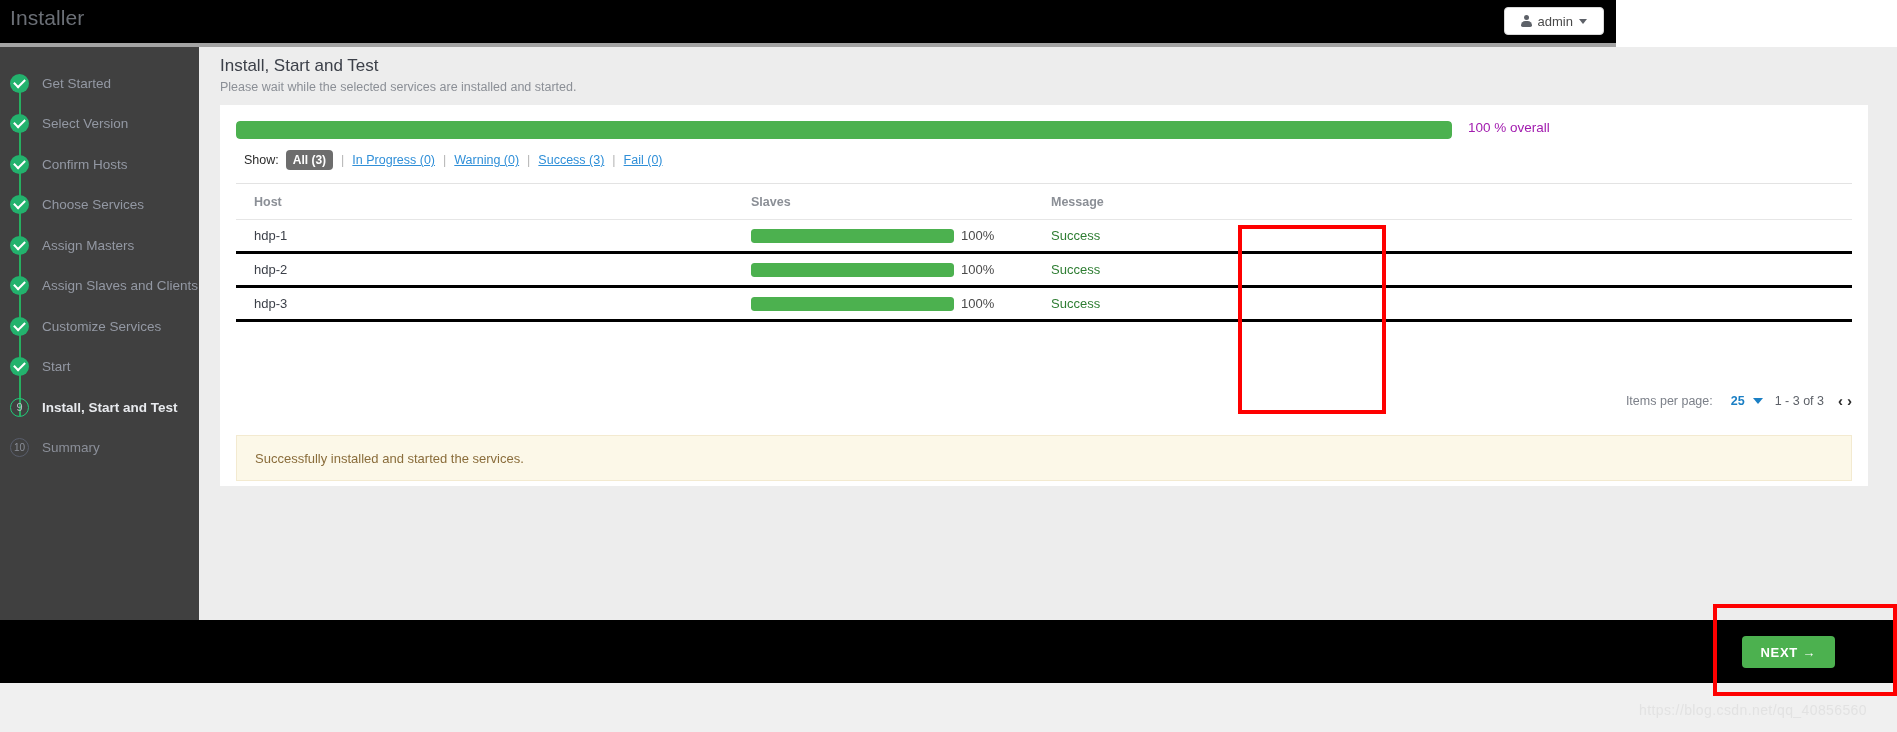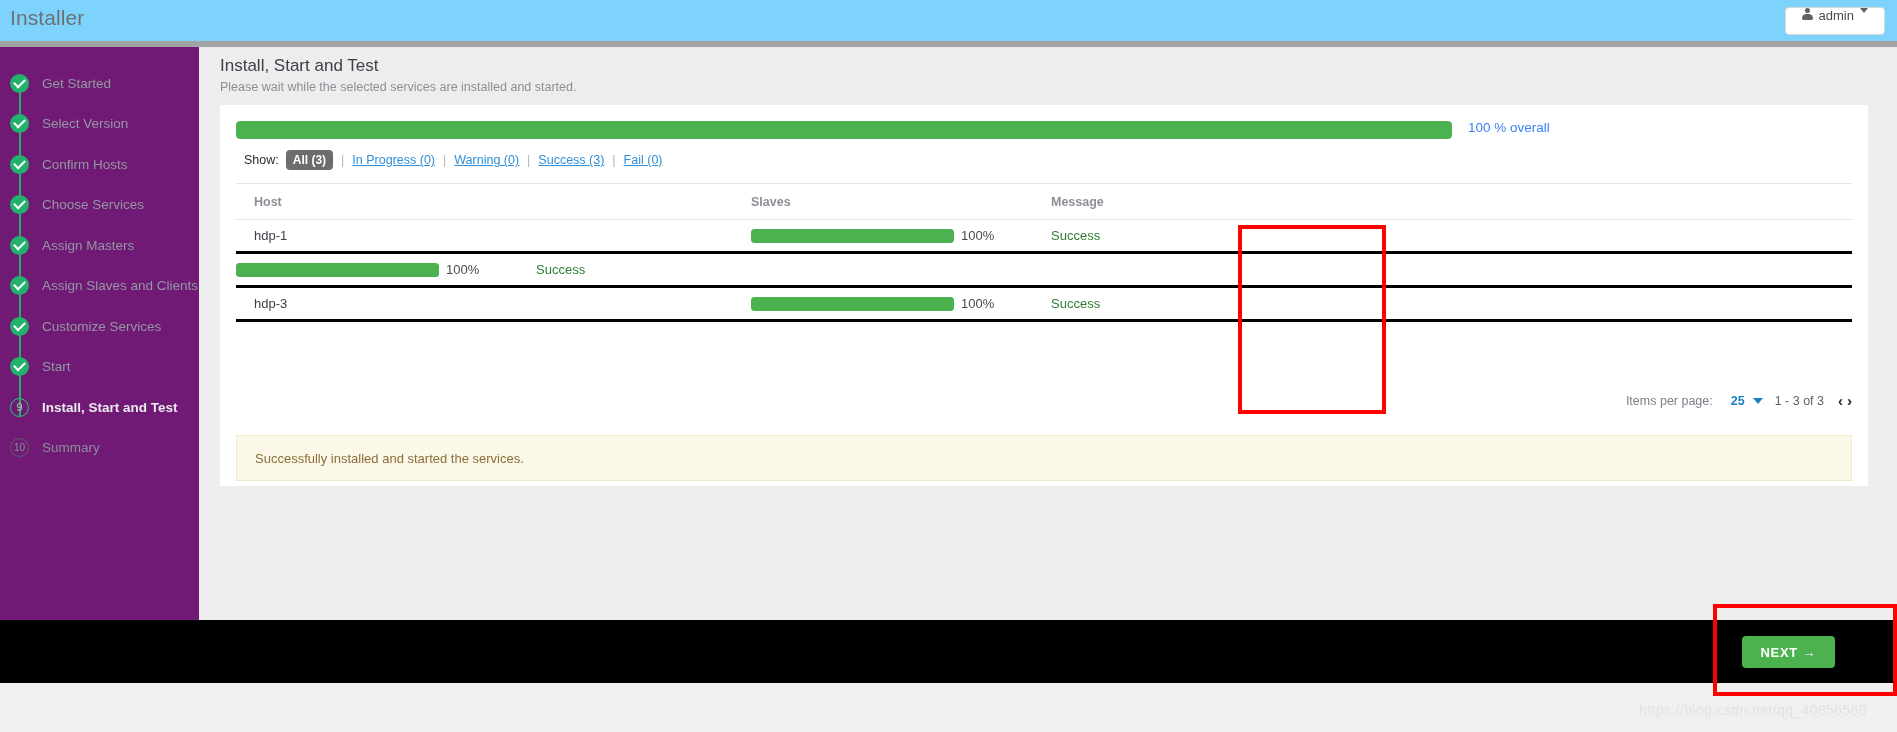--- a/index.html
+++ b/index.html
@@ -12,43 +12,43 @@
     height: 732px;
     font-family: "Liberation Sans", sans-serif;
     overflow: hidden;
     position: relative;
   }
 
   
   .topbar {
     position: absolute;
     left: 0; top: 0;
-    width: 1897px;
+    width: 1616px;
     height: 47px;
-    background: #7dd3fc;
-    border-bottom: 6px solid #a3a3a3;
+    background: #000000;
+    border-bottom: 4px solid #a3a3a3;
     box-sizing: border-box;
   }
   .app-title {
     position: absolute;
     left: 10px; top: 6px;
     font-size: 21px;
     color: #6b6f76;
     letter-spacing: 0.1px;
   }
   .user-menu {
     position: absolute;
     right: 12px; top: 7px;
     height: 28px;
     min-width: 100px;
     border: 1px solid #d8d8d8;
     border-radius: 4px;
     background: #fff;
     display: flex;
-    align-items: flex-start;
+    align-items: center;
     justify-content: center;
     gap: 6px;
     padding: 0 16px;
     box-sizing: border-box;
     cursor: pointer;
   }
   .user-menu .uname {
     font-size: 13px;
     color: #4a4a4a;
   }
@@ -79,21 +79,21 @@
     border-right: 4px solid transparent;
     border-top: 5px solid #5d6168;
   }
 
   
   .sidebar {
     position: absolute;
     left: 0; top: 47px;
     width: 199px;
     height: 573px;
-    background: #701a75;
+    background: #404040;
   }
   .steps {
     position: relative;
     padding-top: 16px;
   }
   .step {
     position: relative;
     height: 40.5px;
     display: flex;
     align-items: center;
@@ -203,21 +203,21 @@
   }
   .overall-bar-fill {
     height: 100%;
     background: #4cb14f;
     border-radius: 4px;
   }
   .overall-text {
     position: absolute;
     left: 1232px; top: 2px;
     font-size: 13.5px;
-    color: #3b82f6;
+    color: #a21caf;
     white-space: nowrap;
   }
 
   .filters {
     position: absolute;
     left: 24px; top: 45px;
     display: flex;
     align-items: center;
     font-size: 12.5px;
     gap: 0;
@@ -547,20 +547,21 @@
         <div class="c-status">
           <div class="row-bar-track">
             <div class="row-bar-fill" style="width: 100%;"></div>
           </div>
           <span class="row-pct">100%</span>
         </div>
         <div class="c-message">Success</div>
       </div>
 
       <div class="tr">
+        <div class="c-host">hdp-2</div>
         <div class="c-status">
           <div class="row-bar-track">
             <div class="row-bar-fill" style="width: 100%;"></div>
           </div>
           <span class="row-pct">100%</span>
         </div>
         <div class="c-message">Success</div>
       </div>
 
       <div class="tr">

